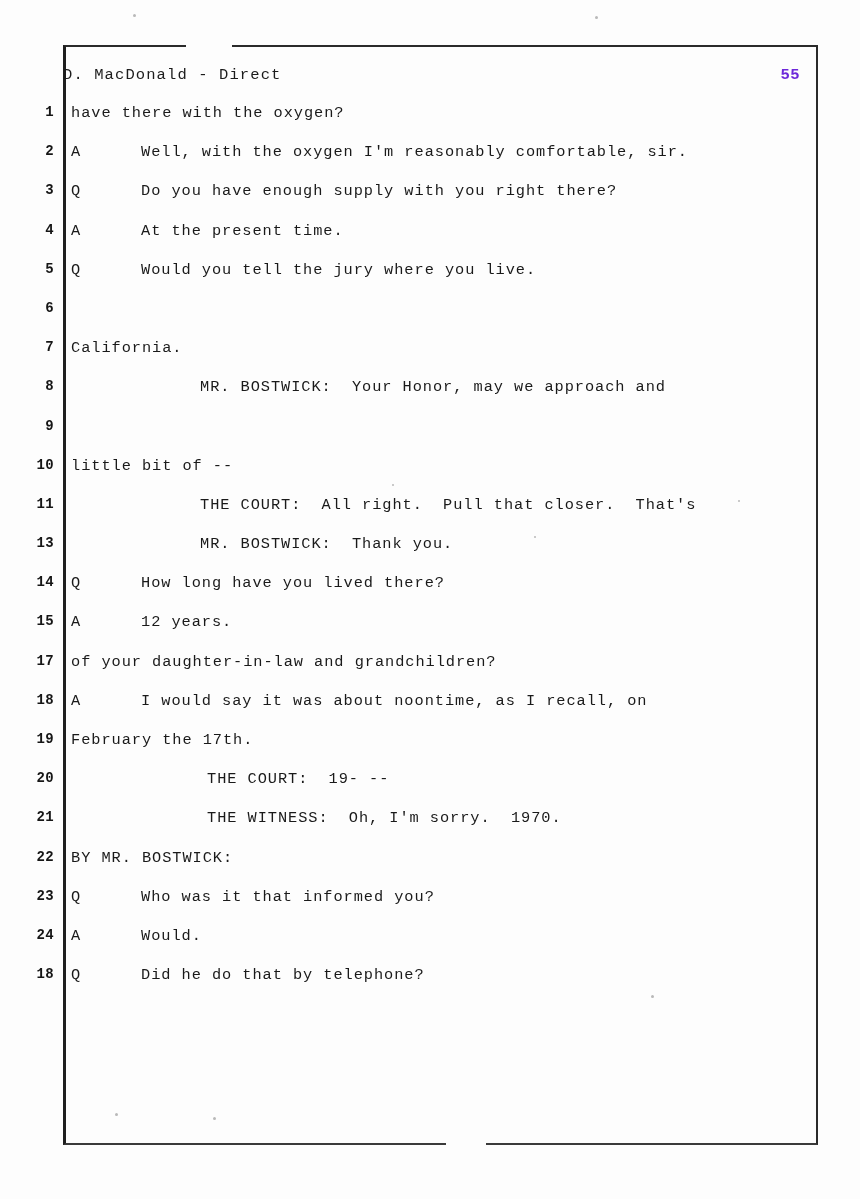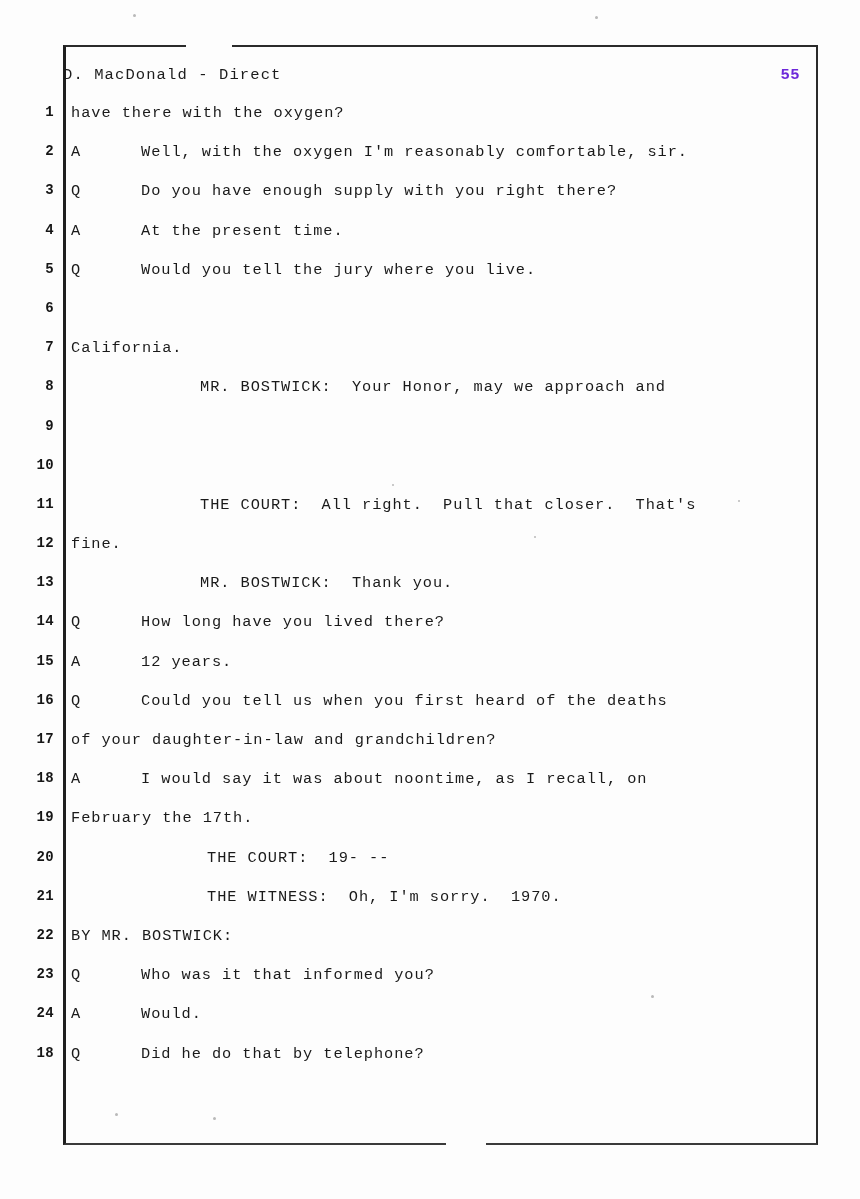--- a/index.html
+++ b/index.html
@@ -176,46 +176,39 @@
       </div>
       <div class="line-row">
         <div class="line-number">8</div>
         <div class="line-text indent">MR. BOSTWICK:  Your Honor, may we approach and</div>
       </div>
       <div class="line-row">
         <div class="line-number">9</div>
       </div>
       <div class="line-row">
         <div class="line-number">10</div>
+        <div class="line-text">little bit of --</div>
       </div>
       <div class="line-row">
         <div class="line-number">11</div>
         <div class="line-text indent">THE COURT:  All right.  Pull that closer.  That's</div>
       </div>
       <div class="line-row">
-        <div class="line-number">12</div>
-        <div class="line-text">fine.</div>
-      </div>
-      <div class="line-row">
         <div class="line-number">13</div>
         <div class="line-text indent">MR. BOSTWICK:  Thank you.</div>
       </div>
       <div class="line-row">
         <div class="line-number">14</div>
         <div class="line-text"><span class="spk">Q</span><span>How long have you lived there?</span></div>
       </div>
       <div class="line-row">
         <div class="line-number">15</div>
         <div class="line-text"><span class="spk">A</span><span>12 years.</span></div>
       </div>
       <div class="line-row">
-        <div class="line-number">16</div>
-        <div class="line-text"><span class="spk">Q</span><span>Could you tell us when you first heard of the deaths</span></div>
-      </div>
-      <div class="line-row">
         <div class="line-number">17</div>
         <div class="line-text">of your daughter-in-law and grandchildren?</div>
       </div>
       <div class="line-row">
         <div class="line-number">18</div>
         <div class="line-text"><span class="spk">A</span><span>I would say it was about noontime, as I recall, on</span></div>
       </div>
       <div class="line-row">
         <div class="line-number">19</div>
         <div class="line-text">February the 17th.</div>

